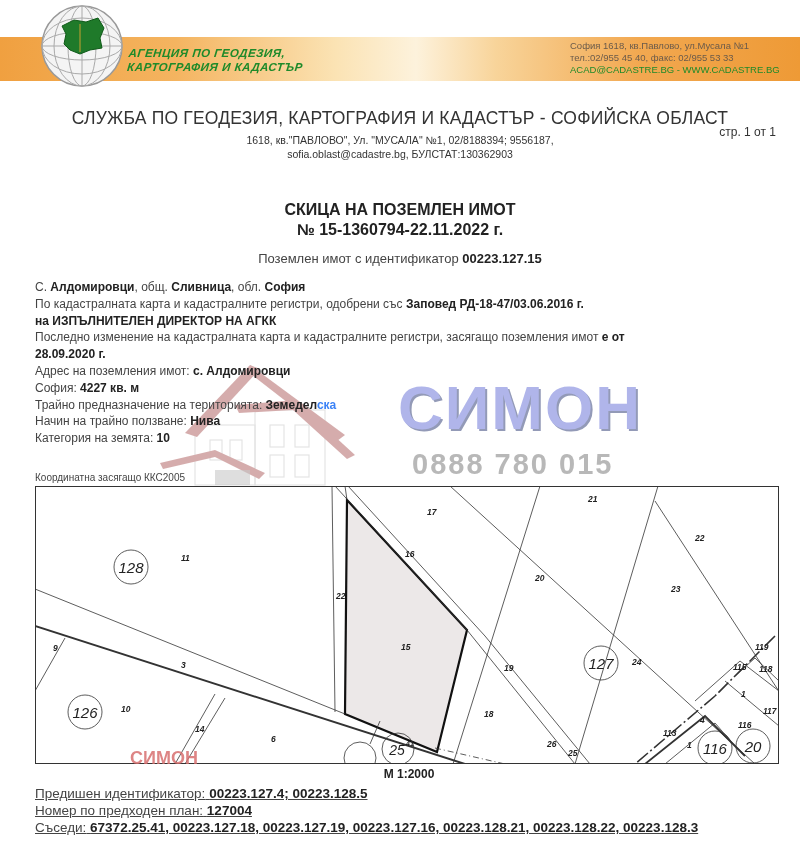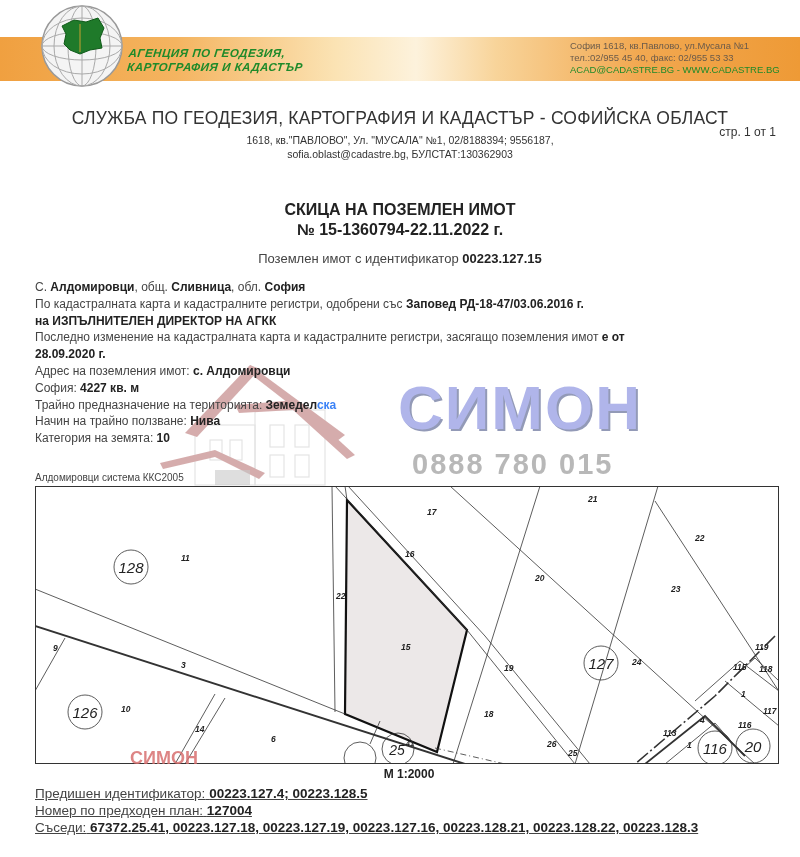--- a/index.html
+++ b/index.html
@@ -151,21 +151,21 @@
   </div>
   <div>
     <span>Категория на земята:</span>
     <b>10</b>
   </div>
 </div>
 
 <div class="abs wm-simon">СИМОН</div>
 <div class="abs wm-phone">0888 780 015</div>
 
-<div class="abs coord-sys">Алдомировци система ККС2005</div>
+<div class="abs coord-sys">Координатна засягащо ККС2005</div>
 
 <svg class="abs map" viewBox="0 0 744 278">
   <rect x="0.5" y="0.5" width="743" height="277" fill="#fff" stroke="#333" stroke-width="1"></rect>
   <defs>
       <clipPath id="mc">
         <rect x="1" y="1" width="742" height="276"></rect>
       </clipPath>
     </defs>
   <g clip-path="url(#mc)" stroke="#333" fill="none" stroke-width="0.8">
 

